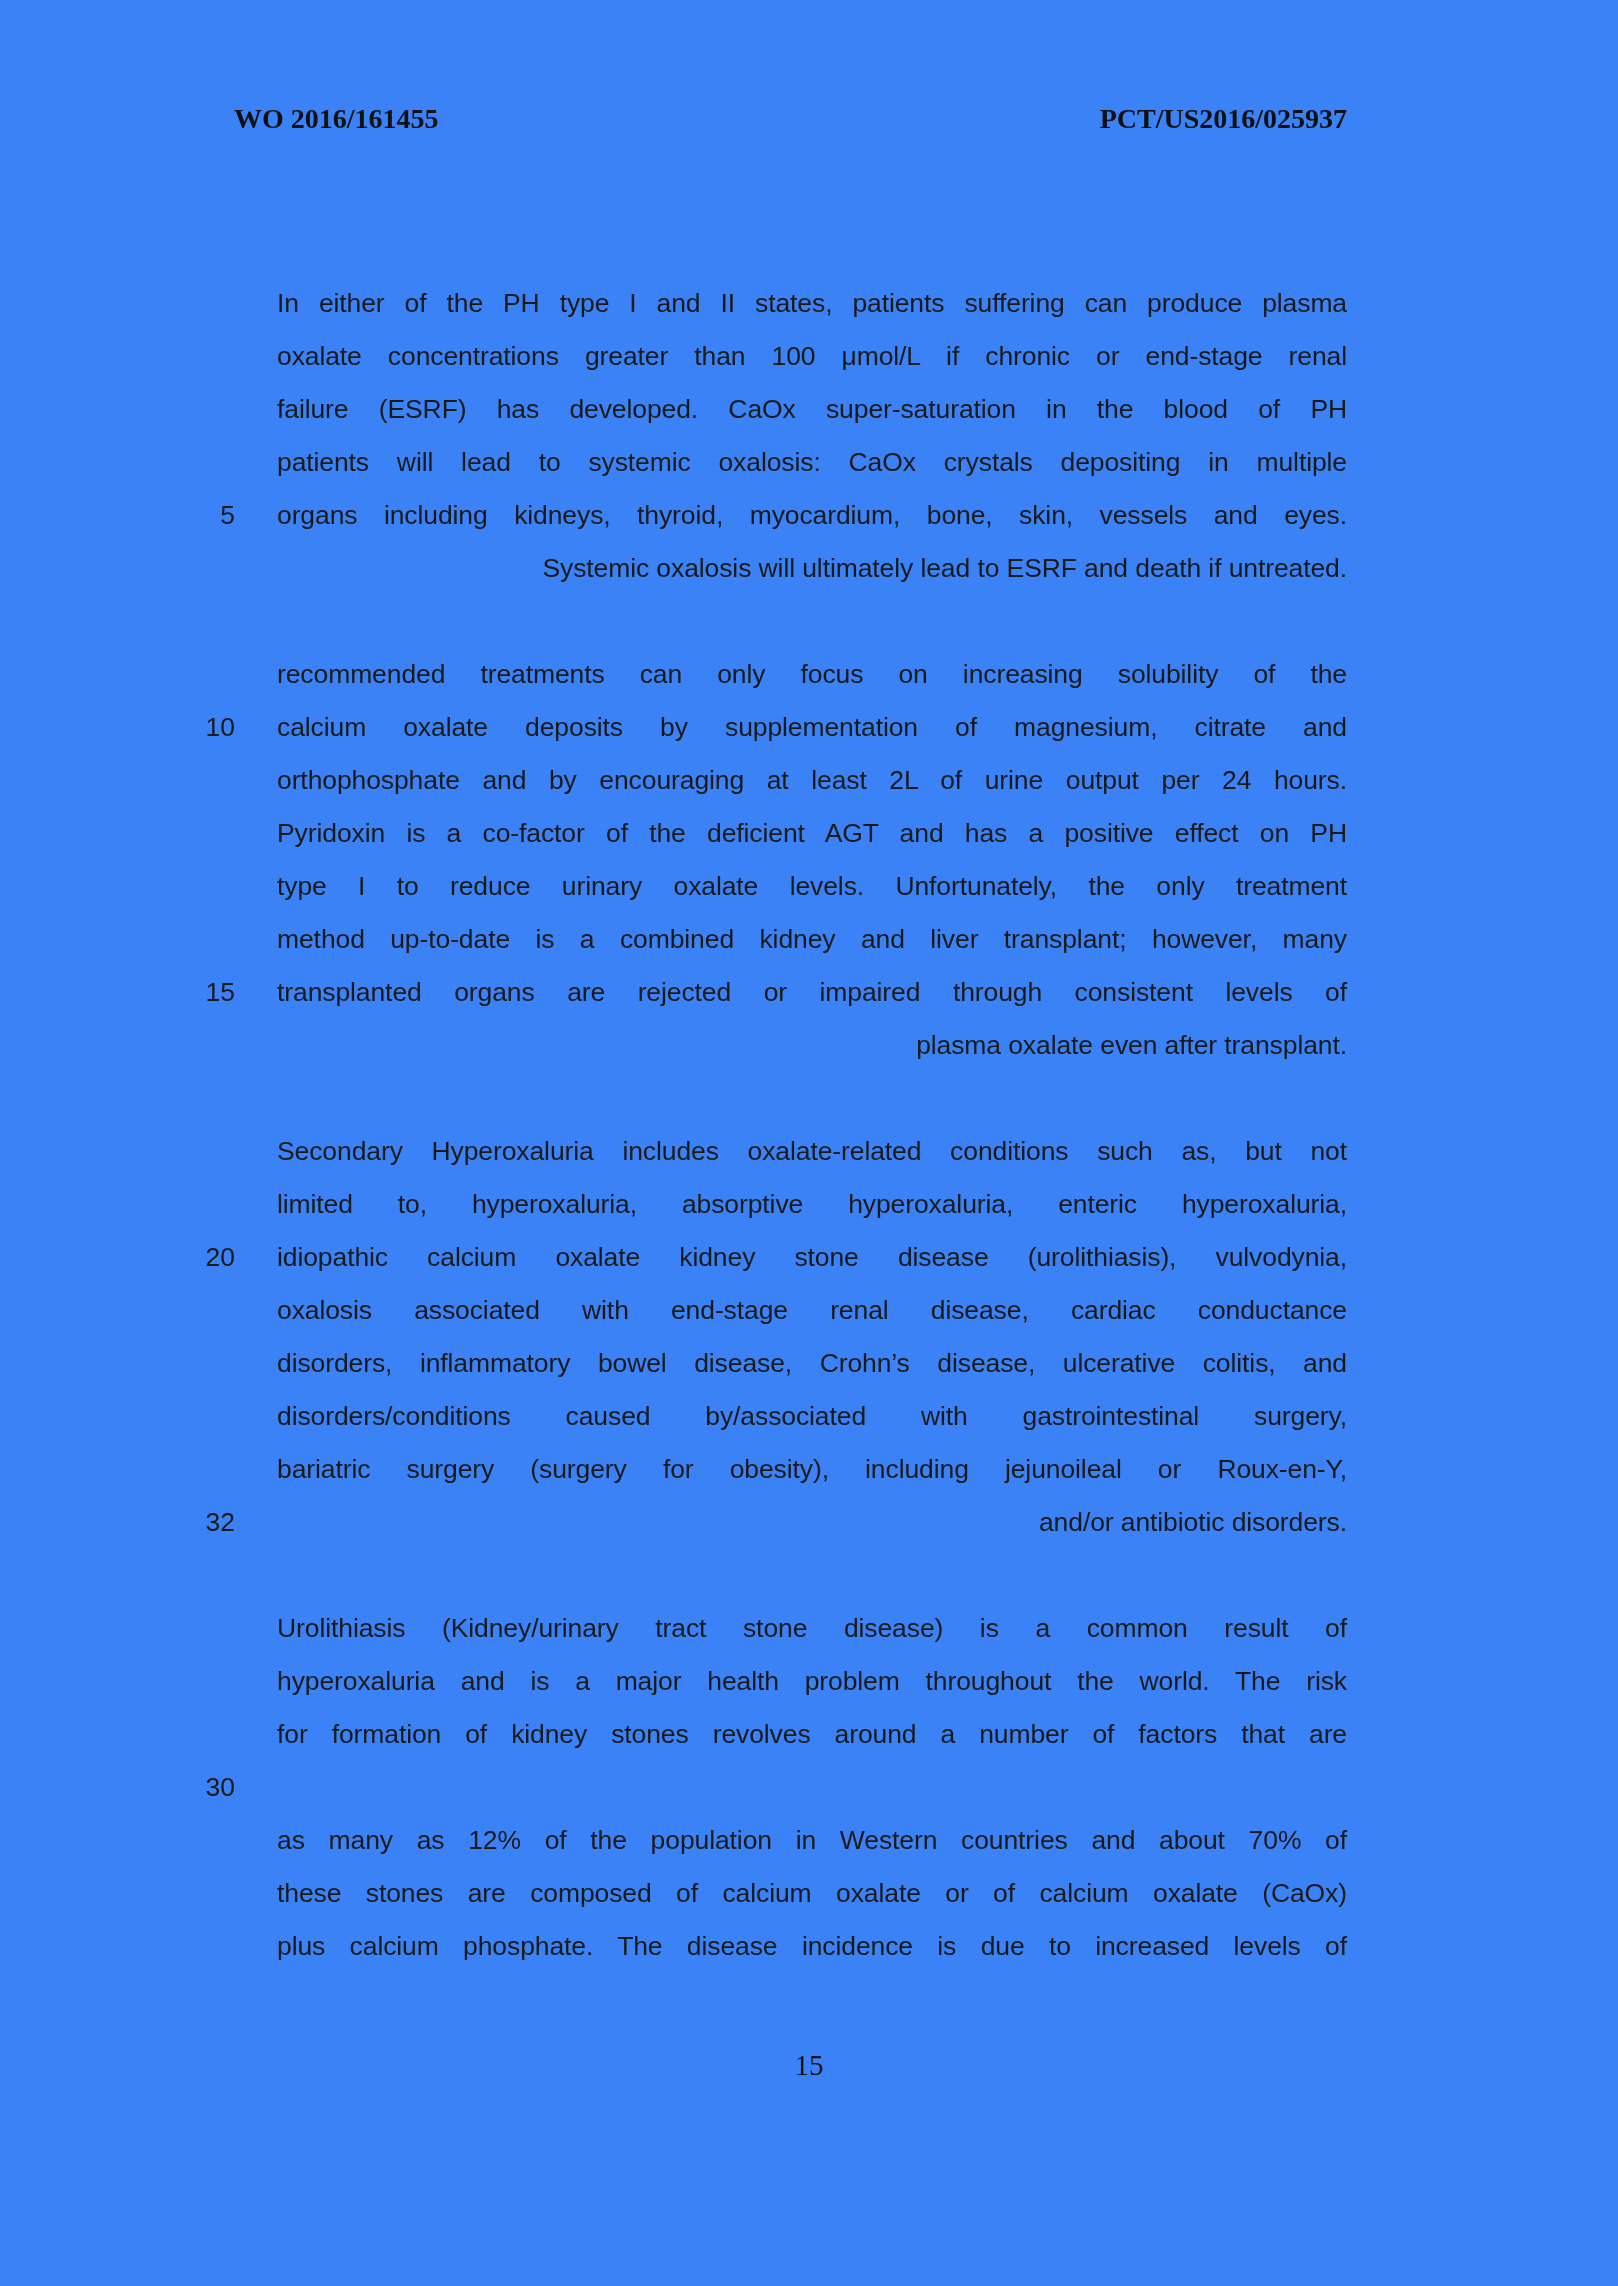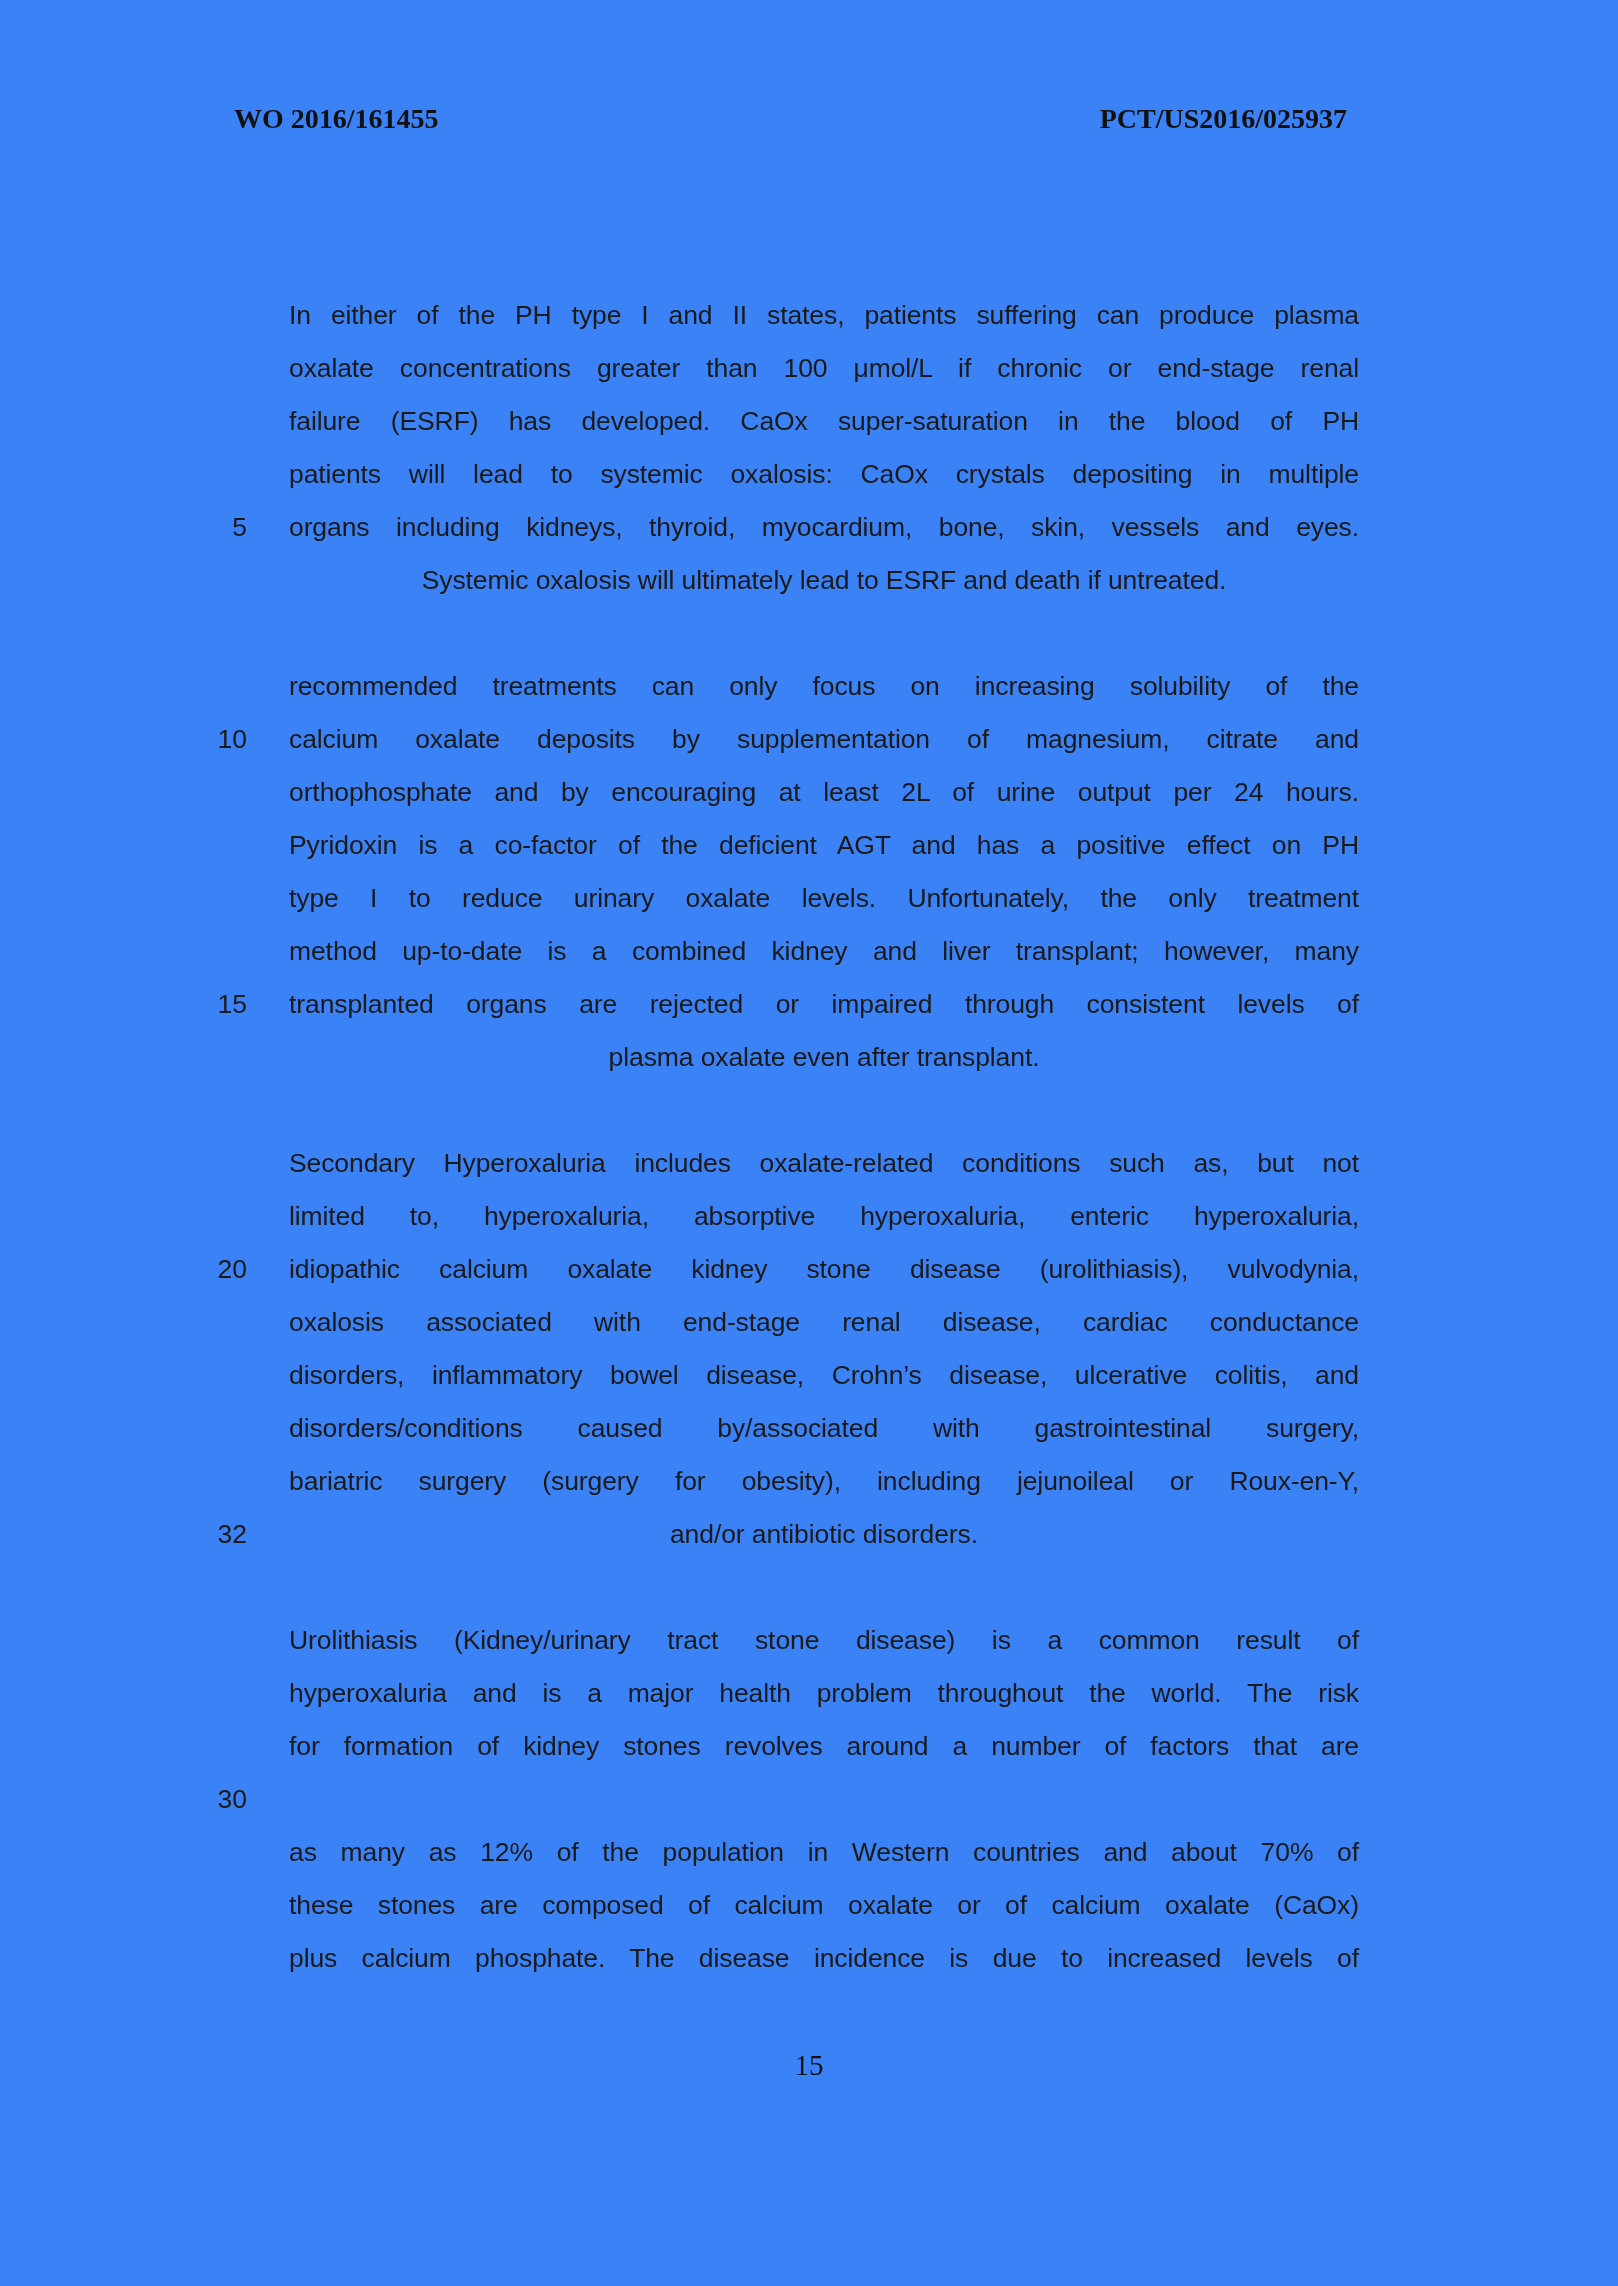--- a/index.html
+++ b/index.html
@@ -12,25 +12,25 @@
     overflow:hidden;
   }
   .header {
     position:absolute; top:102px; left:234px; right:271px;
     display:flex; justify-content:space-between;
     font-family:"Liberation Serif", serif;
     font-weight:bold; font-size:28px; line-height:33px;
     color:#111111;
   }
   .content { position:absolute; top:277px; left:0; width:1348px; }
-  .para { margin:12px; }
+  .para { margin:0; }
   .para + .para { margin-top:53px; }
   .row { display:flex; line-height:53px; font-size:26.5px; }
   .ln { flex:none; width:235px; text-align:right; color:#1a1a1a; }
-  .tx { flex:none; margin-left:42px; width:1070px; text-align:center; letter-spacing:-0.1px; }
+  .tx { flex:none; margin-left:42px; width:1070px; text-align:right; letter-spacing:-0.1px; }
   .tx.j { text-align:justify; text-align-last:justify; }
   .pageno {
     position:absolute; top:2049px; left:0; width:1618px;
     text-align:center;
     font-family:"Liberation Serif", serif;
     font-size:29px; line-height:33px; color:#111111;
   }
 </style>
 </head>
 <body>

